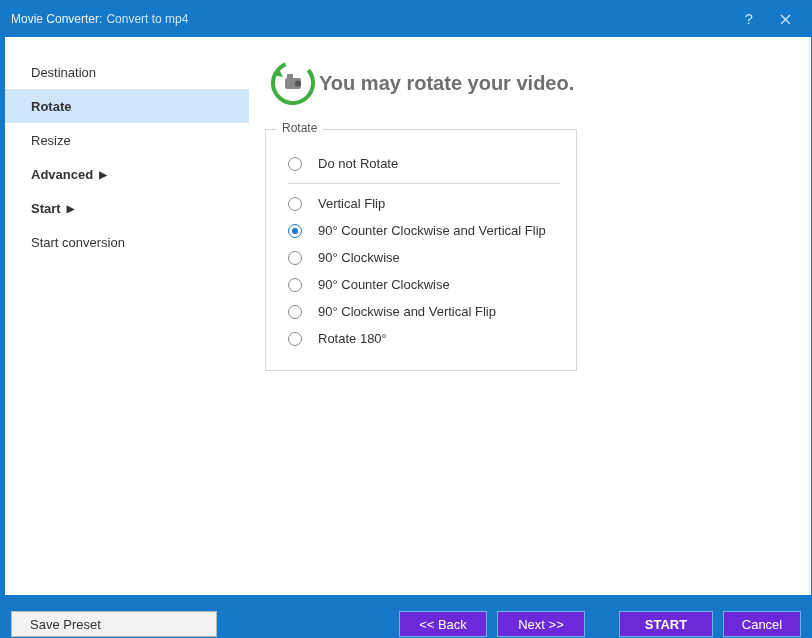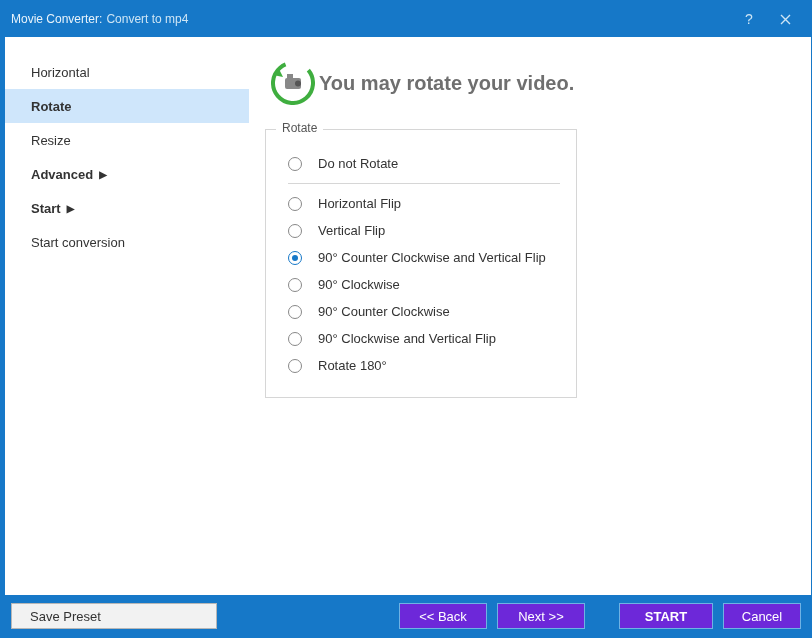--- a/index.html
+++ b/index.html
@@ -118,21 +118,21 @@
 }
 .sep {
   height: 1px;
   background: #d6d6d6;
   margin: 6px 0 6px 0;
 }
 .footer {
   height: 42px;
   background: #1678c8;
   display: flex;
-  align-items: center;
+  align-items: flex-end;
   padding: 0 10px;
   gap: 10px;
 }
 .footer .spacer { flex:1; }
 .btn {
   height: 26px;
   min-width: 78px;
   padding: 0 12px;
   border: 1px solid #6fb2e4;
   background: #6d28d9;
@@ -165,21 +165,21 @@
   <span class="tb-btn">
     <svg width="11" height="11" viewBox="0 0 11 11">
         <path d="M1 1 L10 10 M10 1 L1 10" stroke="#cde5f5" stroke-width="1.4"></path>
       </svg>
   </span>
 </div>
 
 <div class="body">
   <div class="sidebar" id="sidebar">
       <div class="side-item">
-        <span>Horizontal</span>
+        <span>Destination</span>
       </div>
       <div class="side-item bold selected">
         <span>Rotate</span>
       </div>
       <div class="side-item">
         <span>Resize</span>
       </div>
       <div class="side-item bold">
         <span>Advanced</span>
         <span class="chev">▶</span>
@@ -208,24 +208,20 @@
     <div class="groupbox">
       <span class="legend">Rotate</span>
       <div id="options">
           <label class="opt">
             <input type="radio" name="rot" style="">
             <span>Do not Rotate</span>
           </label>
           <div class="sep"></div>
           <label class="opt">
             <input type="radio" name="rot" style="">
-            <span>Horizontal Flip</span>
-          </label>
-          <label class="opt">
-            <input type="radio" name="rot" style="">
             <span>Vertical Flip</span>
           </label>
           <label class="opt">
             <input type="radio" name="rot" checked="" style="">
             <span>90° Counter Clockwise and Vertical Flip</span>
           </label>
           <label class="opt">
             <input type="radio" name="rot" style="">
             <span>90° Clockwise</span>
           </label>

